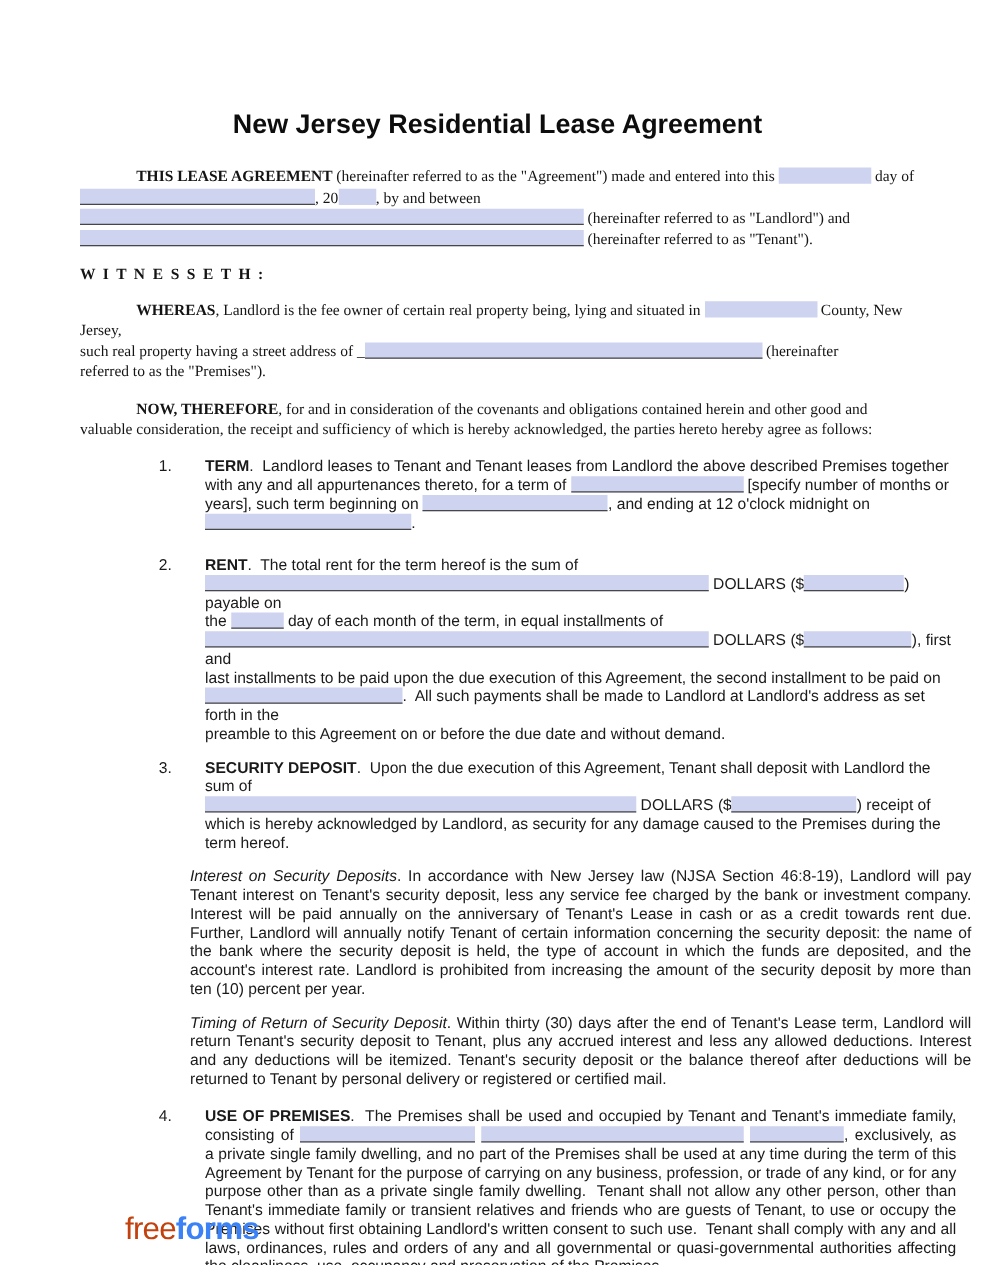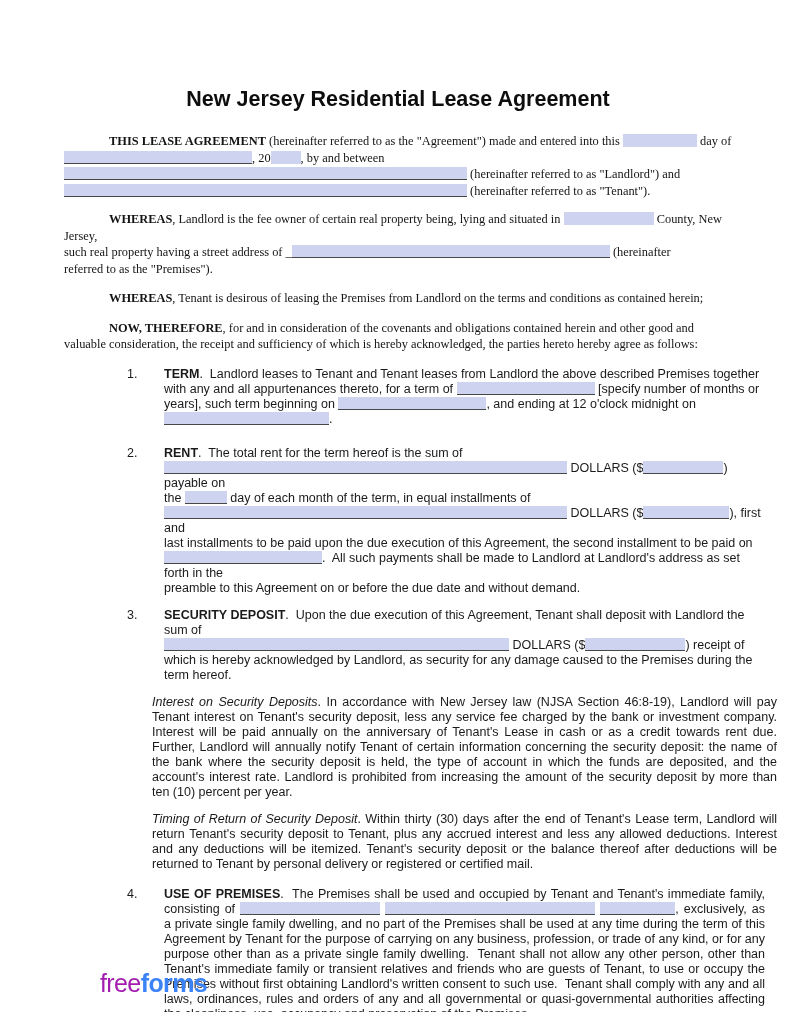--- a/index.html
+++ b/index.html
@@ -26,35 +26,35 @@
   .sub{margin-left:100px;width:625px;text-align:justify;}
   #sub-interest{margin-top:11px;}
   #sub-timing{margin-top:11px;}
   #item-use{margin-top:15px;text-align:justify;}
   .b{font-weight:bold;}
   .i{font-style:italic;}
   .blank{display:inline-block;background:#ced3f0;height:13px;vertical-align:-2px;}
   .blank.u{border-bottom:1px solid #474747;height:12px;}
   .logo{position:absolute;left:100px;top:969px;font-family:"Liberation Sans",sans-serif;
         font-size:25px;letter-spacing:-0.6px;}
-  .logo .free{color:#a21caf;font-weight:normal;}
+  .logo .free{color:#c2410c;font-weight:normal;}
   .logo .forms{color:#3b82f6;font-weight:bold;}
 </style>
 </head>
 <body>
 
 <div class="page">
   <div class="content">
     <h1 class="doc-title">New Jersey Residential Lease Agreement</h1>
 
     <p id="opening" class="serif indent"><span class="b">THIS LEASE AGREEMENT</span><span> (hereinafter referred to as the "Agreement") made and entered into this </span><span class="blank" style="width: 74px;"></span><span> day of</span><br><span class="blank u" style="width: 188px;"></span><span>, 20</span><span class="blank" style="width: 30px;"></span><span>, by and between</span><br><span class="blank u" style="width: 403px;"></span><span> (hereinafter referred to as "Landlord") and</span><br><span class="blank u" style="width: 403px;"></span><span> (hereinafter referred to as "Tenant").</span></p>
 
+    <p id="witnesseth" class="serif">W I T N E S S E T H :</p>
 
     <p id="whereas1" class="serif indent"><span class="b">WHEREAS</span><span>, Landlord is the fee owner of certain real property being, lying and situated in </span><span class="blank" style="width: 90px;"></span><span> County, New Jersey,</span><br><span>such real property having a street address of _</span><span class="blank u" style="width: 318px;"></span><span> (hereinafter</span><br><span>referred to as the "Premises").</span></p>
-    <p id="whereas3" class="serif indent"><span class="b">WHEREAS</span><span>, Tenant is desirous of leasing the Premises from Landlord on the terms and conditions as contained herein;</span></p>
     <p id="now-therefore" class="serif indent"><span class="b">NOW, THEREFORE</span><span>, for and in consideration of the covenants and obligations contained herein and other good and valuable consideration, the receipt and sufficiency of which is hereby acknowledged, the parties hereto hereby agree as follows:</span></p>
 
     <div id="item-term" class="sans item">
       <span class="num">1.</span>
       <p><span class="b">TERM</span><span>.&nbsp; Landlord leases to Tenant and Tenant leases from Landlord the above described Premises together with any and all appurtenances thereto, for a term of </span><span class="blank u" style="width: 138px;"></span><span> [specify number of months or years], such term beginning on </span><span class="blank u" style="width: 148px;"></span><span>, and ending at 12 o'clock midnight on </span><span class="blank u" style="width: 165px;"></span><span>.</span></p>
     </div>
 
     <div id="item-rent" class="sans item">
       <span class="num">2.</span>
       <p><span class="b">RENT</span><span>.&nbsp; The total rent for the term hereof is the sum of</span><br><span class="blank u" style="width: 403px;"></span><span> DOLLARS ($</span><span class="blank u" style="width: 80px;"></span><span>) payable on</span><br><span>the </span><span class="blank u" style="width: 42px;"></span><span> day of each month of the term, in equal installments of</span><br><span class="blank u" style="width: 403px;"></span><span> DOLLARS ($</span><span class="blank u" style="width: 86px;"></span><span>), first and</span><br><span>last installments to be paid upon the due execution of this Agreement, the second installment to be paid on</span><br><span class="blank u" style="width: 158px;"></span><span>.&nbsp; All such payments shall be made to Landlord at Landlord's address as set forth in the</span><br><span>preamble to this Agreement on or before the due date and without demand.</span></p>

